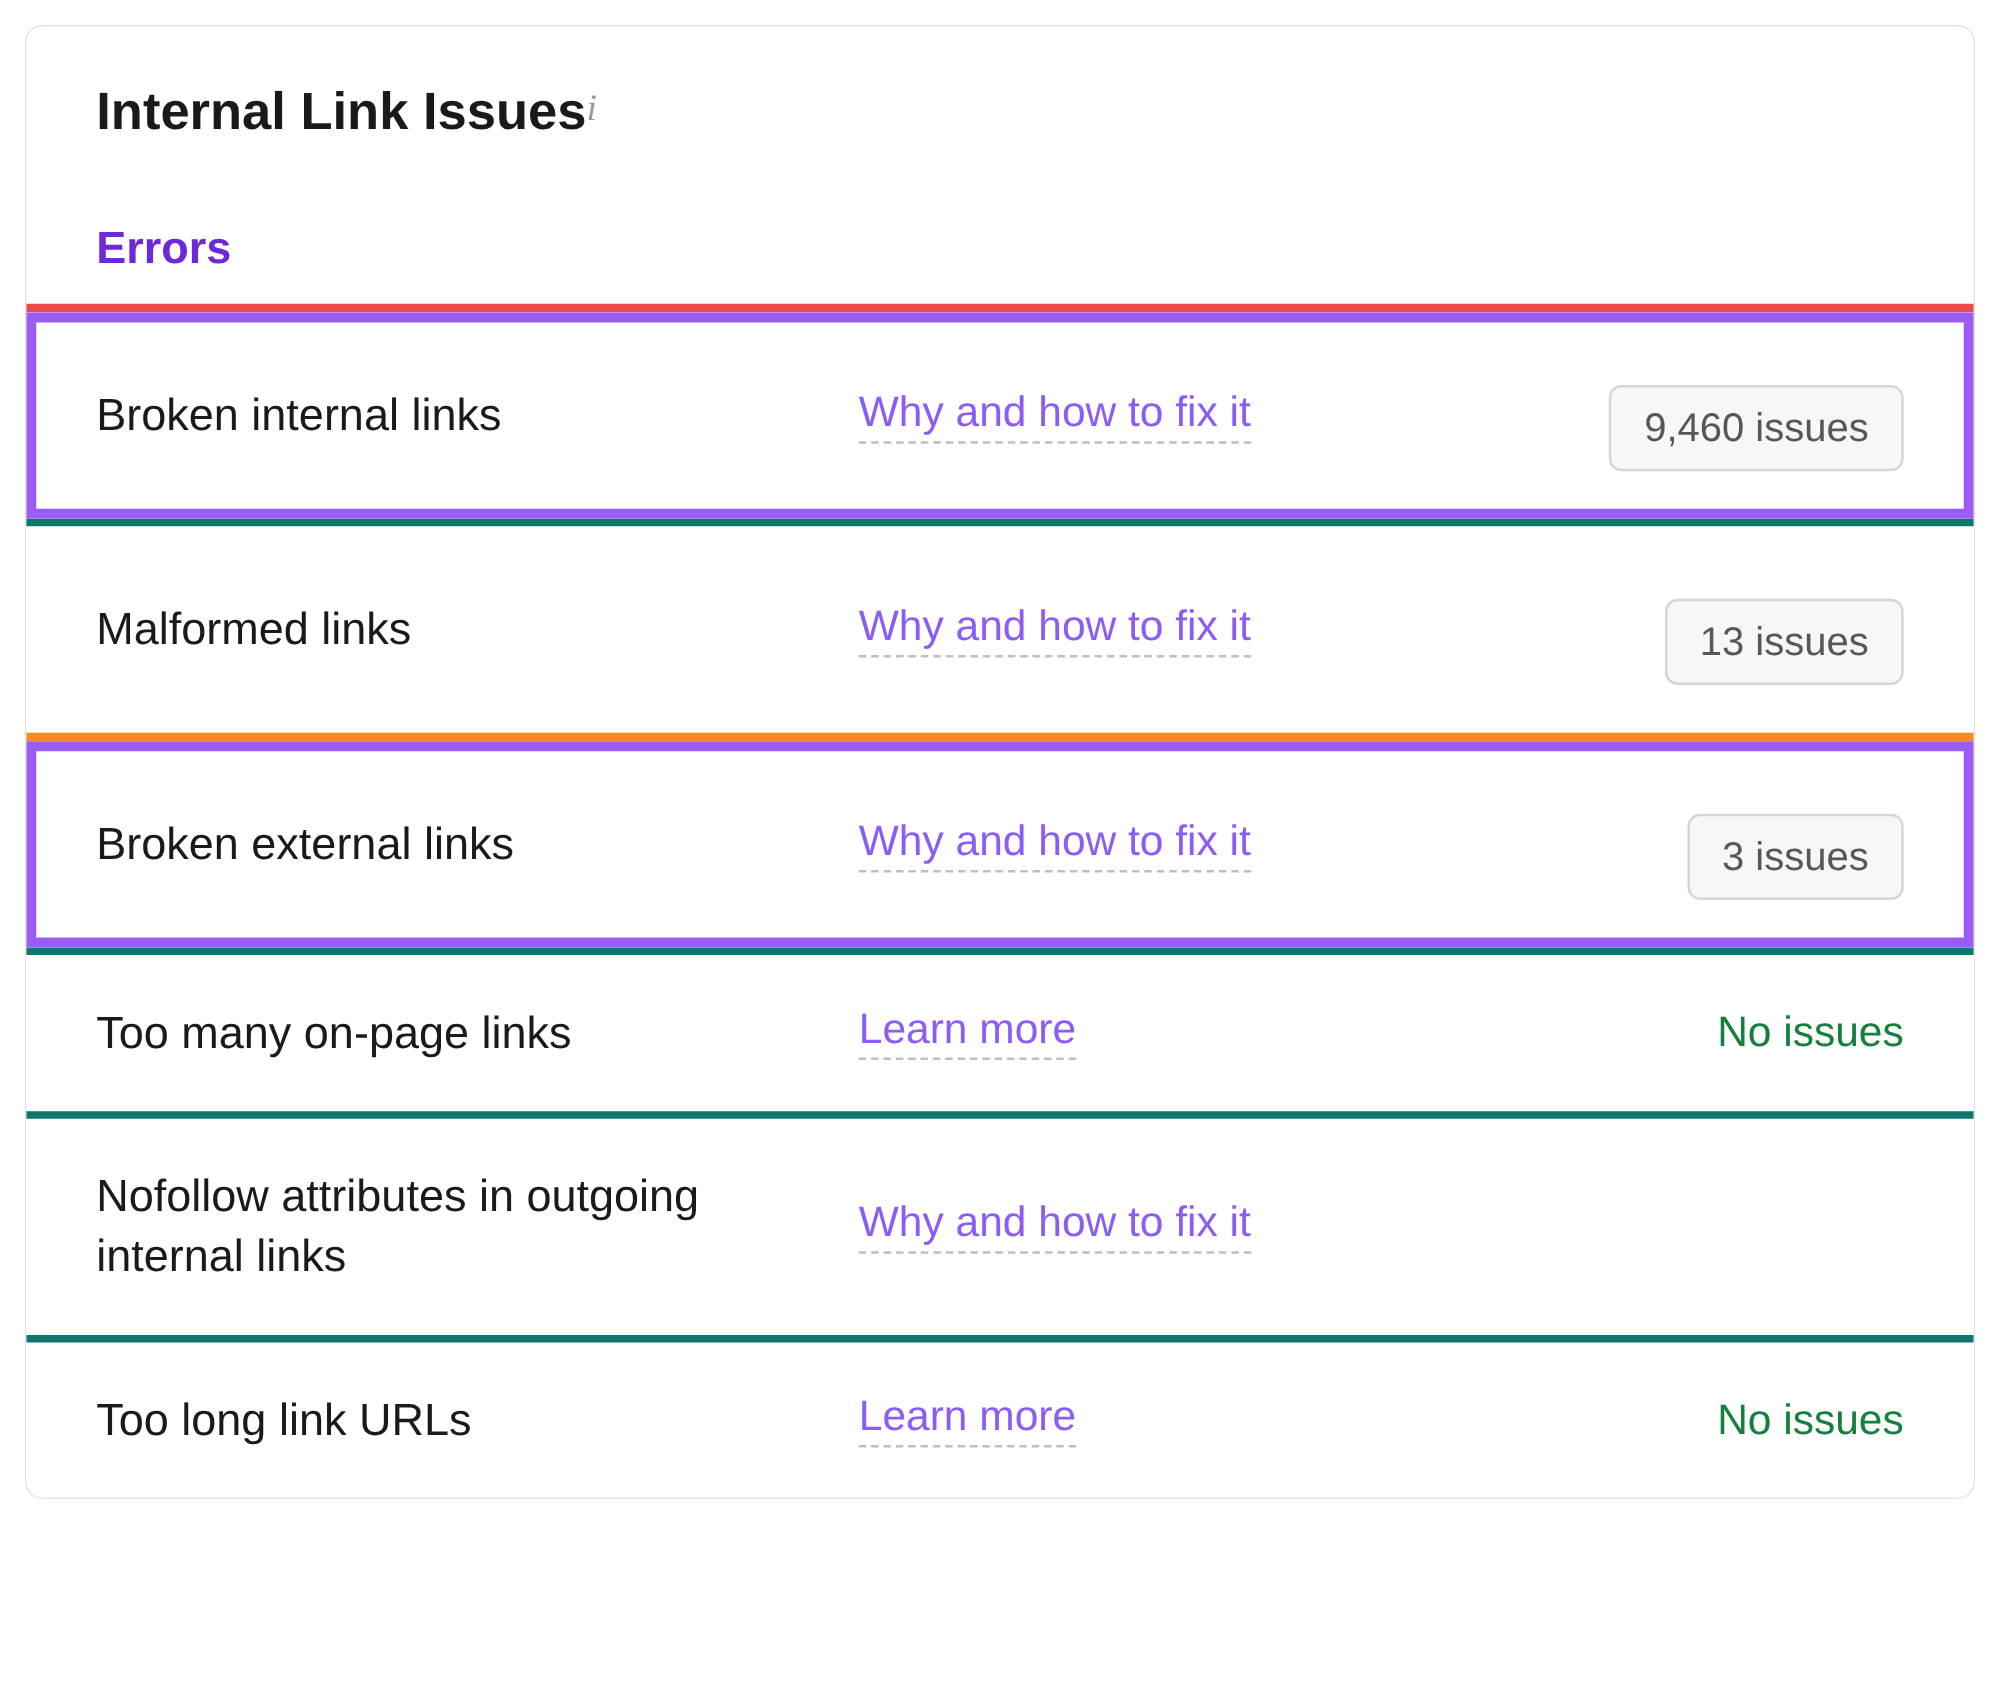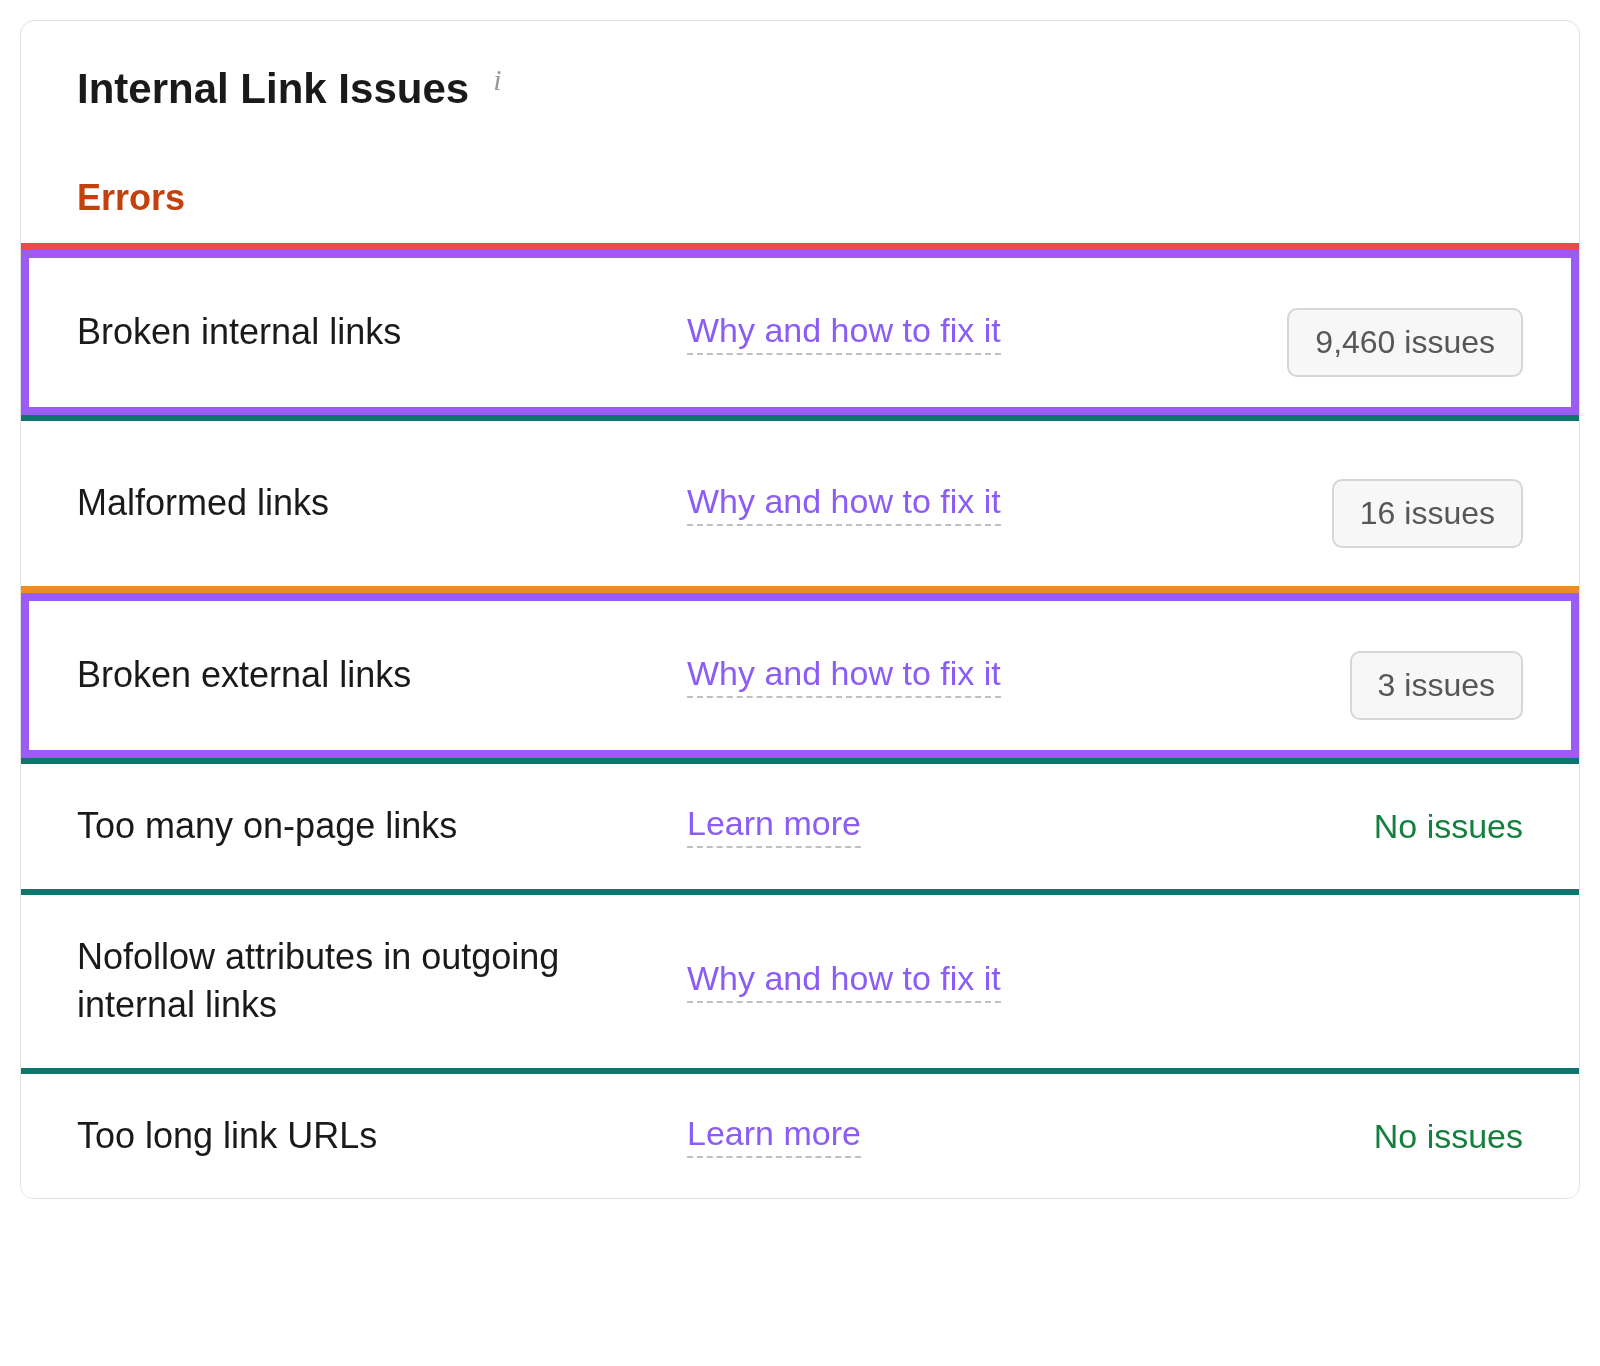--- a/index.html
+++ b/index.html
@@ -12,41 +12,41 @@
   }
   .panel {
     width: 1560px;
     border: 1px solid #e0e0e0;
     border-radius: 14px;
     overflow: hidden;
     background: #ffffff;
   }
   .panel-header {
     display: flex;
-    align-items: flex-start;
-    gap: 24px;
+    align-items: center;
+    gap: 0;
     padding: 44px 56px 30px 56px;
   }
   .panel-title {
     font-size: 42px;
     font-weight: 700;
     color: #1a1a1a;
   }
   .info-icon {
     font-family: Georgia, "Times New Roman", serif;
     font-style: italic;
     font-size: 30px;
     color: #9a9a9a;
     position: relative;
     top: -2px;
   }
   .section-heading {
     font-size: 36px;
     font-weight: 700;
-    color: #c2410c;
+    color: #6d28d9;
     padding: 34px 56px 24px 56px;
   }
   .divider-bar {
     height: 7px;
     width: 100%;
   }
   .divider-errors { background: #ed4b4b; }
   .divider-warnings { background: #f28c1f; }
   .row {
     display: grid;
@@ -122,21 +122,21 @@
   <div class="row first-in-group highlighted">
     <div class="highlight-overlay"></div>
     <span class="row-name">Broken internal links</span>
     <a class="row-link">Why and how to fix it</a>
     <span class="row-badge"><span class="issue-badge">9,460 issues</span></span>
   </div>
 
   <div class="row">
     <span class="row-name">Malformed links</span>
     <a class="row-link">Why and how to fix it</a>
-    <span class="row-badge"><span class="issue-badge">16 issues</span></span>
+    <span class="row-badge"><span class="issue-badge">13 issues</span></span>
   </div>
 
   <div class="divider-bar divider-warnings"></div>
 
   <div class="row first-in-group highlighted">
     <div class="highlight-overlay"></div>
     <span class="row-name">Broken external links</span>
     <a class="row-link">Why and how to fix it</a>
     <span class="row-badge"><span class="issue-badge">3 issues</span></span>
   </div>

